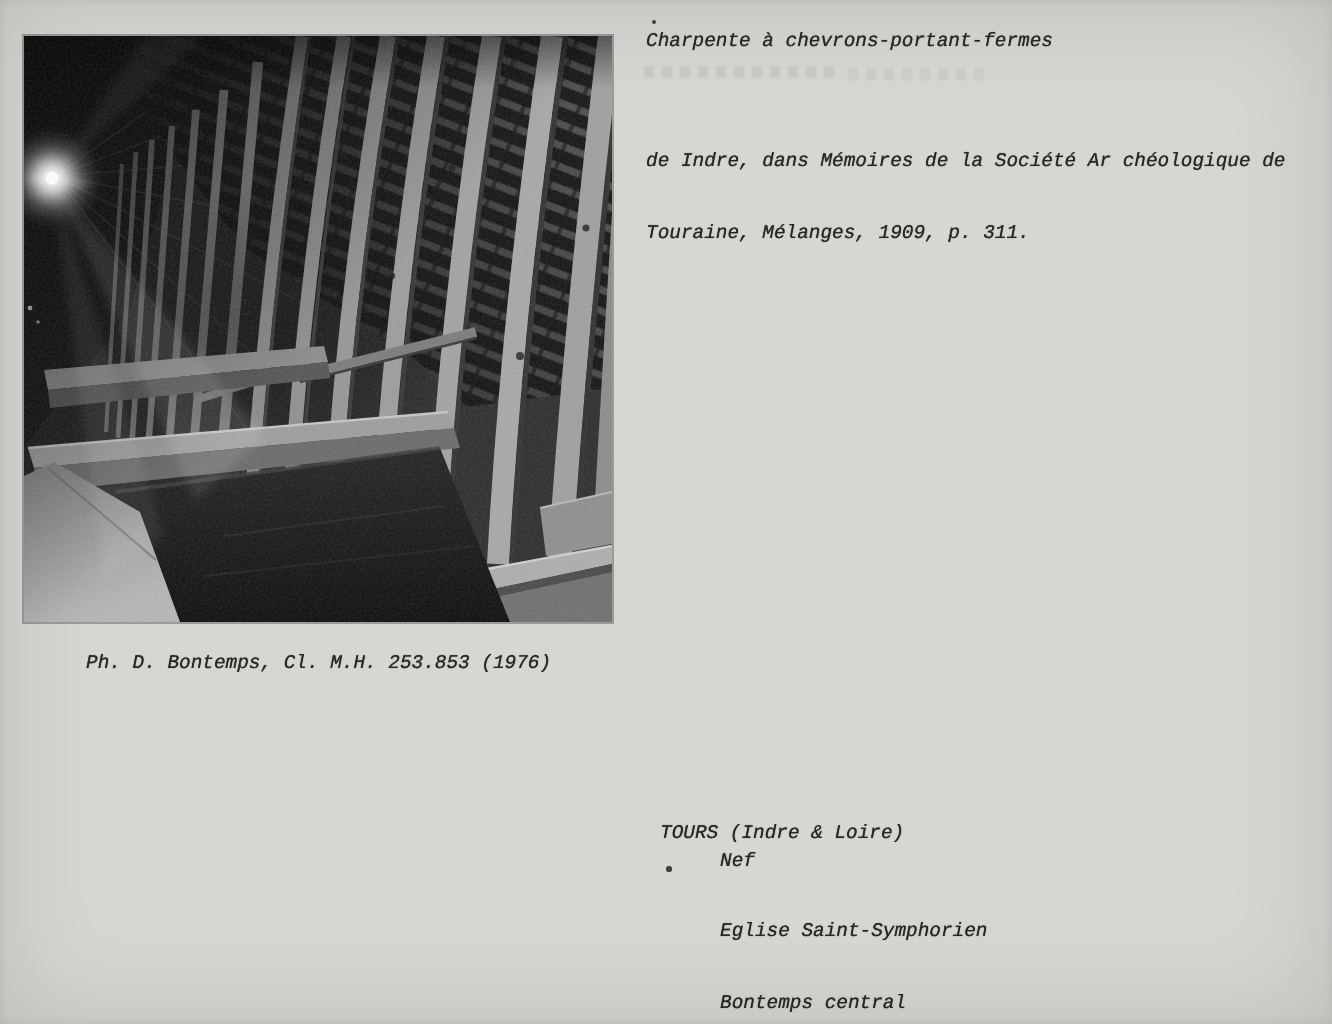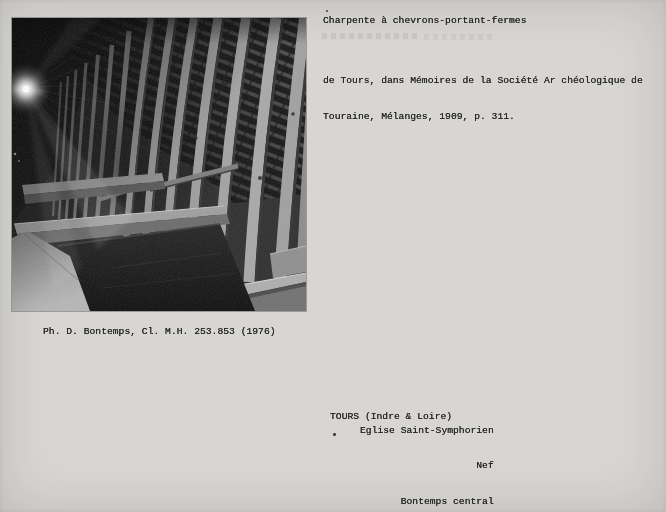--- a/index.html
+++ b/index.html
@@ -5,24 +5,24 @@
   html,body{margin:0;padding:0;}
   body{width:666px;height:512px;background:#c9c8c5;font-family:"Liberation Mono",monospace;}
   .card{
     position:relative;width:666px;height:512px;overflow:hidden;
     background:#d7d6d3;
     box-shadow:inset 0 0 55px rgba(0,0,0,.12), inset 0 0 5px rgba(0,0,0,.08);
     color:#2a2a26;
   }
   .type{
     position:absolute;font-size:9.7px;line-height:11px;white-space:pre;
-    color:#282823;text-shadow:0 0 .45px rgba(42,42,36,.95);
+    color:#282823;text-shadow:0 0 .45px rgba(42,42,36,.95);font-style:italic;
   }
   .para .line{line-height:13.8px;height:13.8px;}
-  .loc .line{line-height:13.5px;height:13.5px;text-align:right;}
+  .loc .line{line-height:13.5px;height:13.5px;}
   .dot-mark{position:absolute;border-radius:50%;background:#403f3a;}
   .ghost{
     position:absolute;height:6px;opacity:.75;
     background:repeating-linear-gradient(90deg, rgba(75,75,68,.13) 0 5px, rgba(75,75,68,0) 5px 9px);
     filter:blur(.5px);
   }
   .photo{
     position:absolute;left:12px;top:18px;width:294px;height:293px;
     outline:1px solid rgba(0,0,0,.28);
     background:#1c1c1c;
@@ -206,29 +206,29 @@
   <div class="type" style="left:43px;top:326px;">Ph. D. Bontemps, Cl. M.H. 253.853 (1976)</div>
 
   <div class="dot-mark" style="left:326px;top:10px;width:2px;height:2px;"></div>
 
   <div class="type" style="left:323px;top:15px;">Charpente à chevrons-portant-fermes</div>
 
   <div class="ghost" style="left:322px;top:33px;width:95px;"></div>
   <div class="ghost" style="left:424px;top:34px;width:72px;opacity:.55;"></div>
 
   <div class="type para" style="left:323px;top:52px;">
-    <div class="line">de Tours, dans Mémoires de la Société Ar chéologique de</div>
+    <div class="line">de Indre, dans Mémoires de la Société Ar chéologique de</div>
     <div class="line">Touraine, Mélanges, 1909, p. 311.</div>
   </div>
 
   <div class="type loc" style="left:330px;top:388px;">
     <div class="line">TOURS (Indre &amp; Loire)</div>
   </div>
   <div class="type loc" style="left:360px;top:401.5px;">
+    <div class="line">Nef</div>
     <div class="line">Eglise Saint-Symphorien</div>
-    <div class="line">Nef</div>
     <div class="line">Bontemps central</div>
     
   </div>
 
   <div class="dot-mark" style="left:333px;top:433px;width:2.5px;height:2.5px;"></div>
 
 </div>
 
 </body></html>

